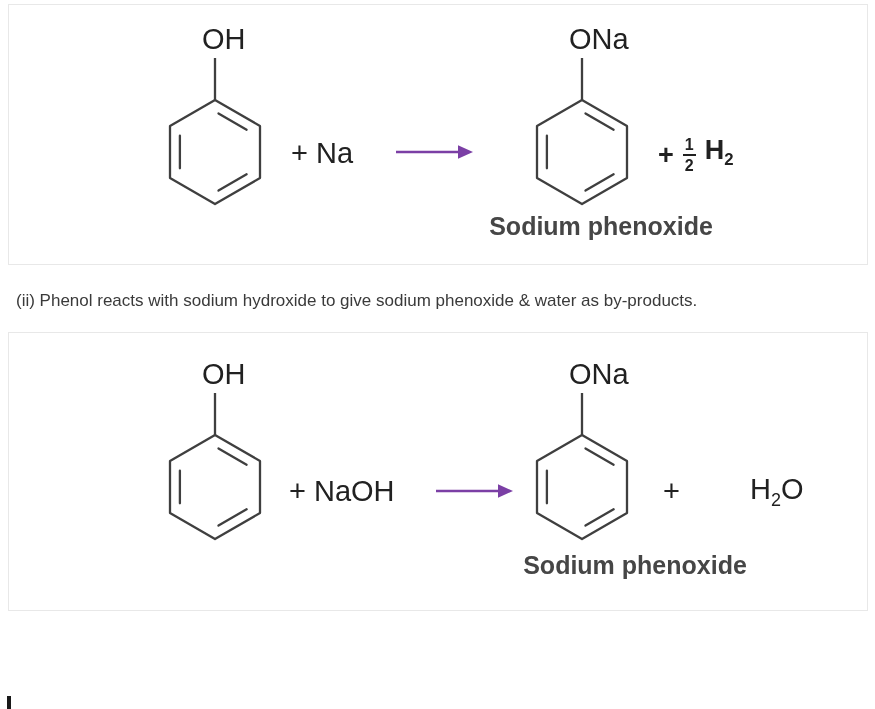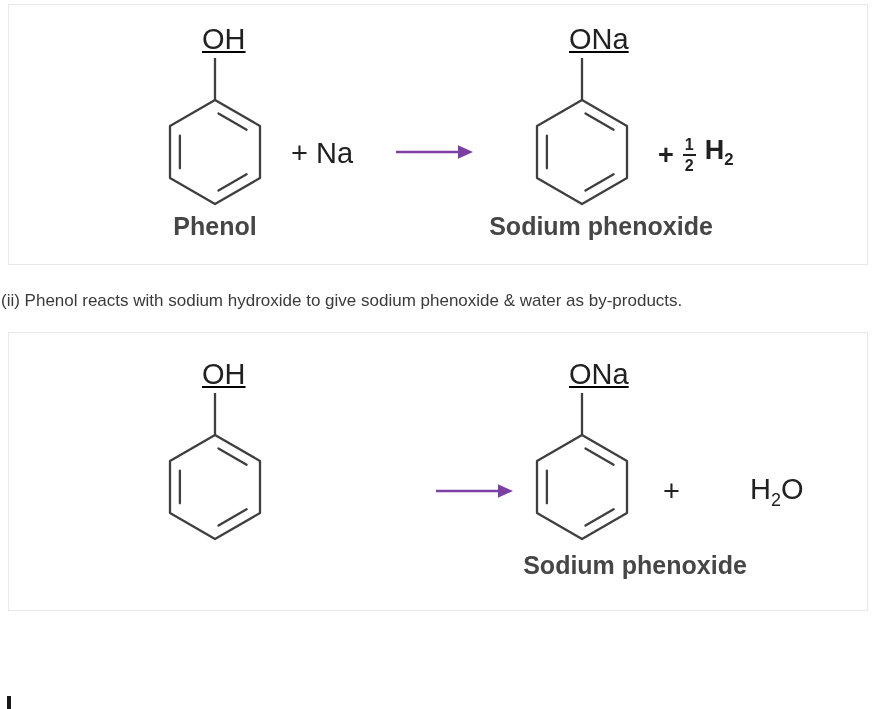--- a/index.html
+++ b/index.html
@@ -11,21 +11,21 @@
     background:#fff; overflow:hidden;
   }
 
   .card {
     position:absolute; background:#fff;
     border:1px solid var(--color-card_border, #e8e8e8);
   }
   .card1 { left:8px; top:4px;   width:860px; height:261px; }
   .card2 { left:8px; top:332px; width:860px; height:279px; }
 
-  .molecule { position:absolute; width:100px;text-decoration:underline; }
+  .molecule { position:absolute; width:100px; }
   .mol-label {
     font-size:29px; line-height:34px; padding-left:37px;
     color:var(--color-chem_text, #212121); white-space:nowrap;
     margin-bottom:2px;
   }
   .ring { display:block; }
   .ring line, .ring polygon {
     stroke:var(--color-structure, #3f3f3f);
     stroke-width:2.3; fill:none;
     stroke-linecap:round; stroke-linejoin:round;
@@ -44,21 +44,21 @@
   .name-label {
     position:absolute; width:300px; text-align:center;
     font-size:25px; font-weight:bold;
     color:var(--color-name_label, #464646); white-space:nowrap;
   }
 
   .body-text {
     position:absolute; font-size:17px; line-height:24px;
     color:var(--color-body_text, #3a3a3a);
   }
-  .middle-text { left:1px; top:289px; width:850px; }
+  .middle-text { left:16px; top:289px; width:850px; }
   .footer-text { left:6px; top:628px; width:830px; }
 
   .byproduct {
     position:absolute; display:flex; align-items:center; gap:9px;
     font-size:27px; font-weight:bold; line-height:34px;
     color:var(--color-chem_text, #212121); white-space:nowrap;
   }
   .frac {
     display:inline-flex; flex-direction:column; align-items:center;
     font-size:16px; line-height:1.1; font-weight:bold;
@@ -106,38 +106,38 @@
 
   <div class="byproduct" style="left:658px; top:133px;">
     <span>+</span>
     <span class="frac">
         <span class="fnum">1</span>
         <span class="fden">2</span>
       </span>
     <span><span>H</span><sub>2</sub></span>
   </div>
 
-  <div class="name-label" style="left:65px; top:212px;">Phenol</div>
   <div class="name-label" style="left:451px; top:212px;">Sodium phenoxide</div>
 
   <p class="body-text middle-text">(ii) Phenol reacts with sodium hydroxide to give sodium phenoxide &amp; water as by-products.</p>
 
   <div class="card card2"></div>
 
   <div class="molecule" style="left:165px; top:357px;">
     <div class="mol-label">OH</div>
     <svg class="ring" viewBox="0 0 100 150" width="100" height="150">
       <line x1="50" y1="0" x2="50" y2="42"></line>
       <polygon points="50,42 95,68 95,120 50,146 5,120 5,68"></polygon>
       <line x1="53.5" y1="55.4" x2="81.6" y2="71.7"></line>
       <line x1="81.6" y1="116.3" x2="53.5" y2="132.6"></line>
       <line x1="14.9" y1="110.3" x2="14.9" y2="77.7"></line>
     </svg>
   </div>
 
+  <div class="chem" style="left:289px; top:474px;">+ NaOH</div>
 
   <svg class="arrow" style="left:436px; top:482px;" viewBox="0 0 78 18" width="78" height="18">
     <line x1="0" y1="9" x2="64" y2="9"></line>
     <polygon points="77,9 62,2.2 62,15.8"></polygon>
   </svg>
 
   <div class="molecule" style="left:532px; top:357px;">
     <div class="mol-label">ONa</div>
     <svg class="ring" viewBox="0 0 100 150" width="100" height="150">
       <line x1="50" y1="0" x2="50" y2="42"></line>

